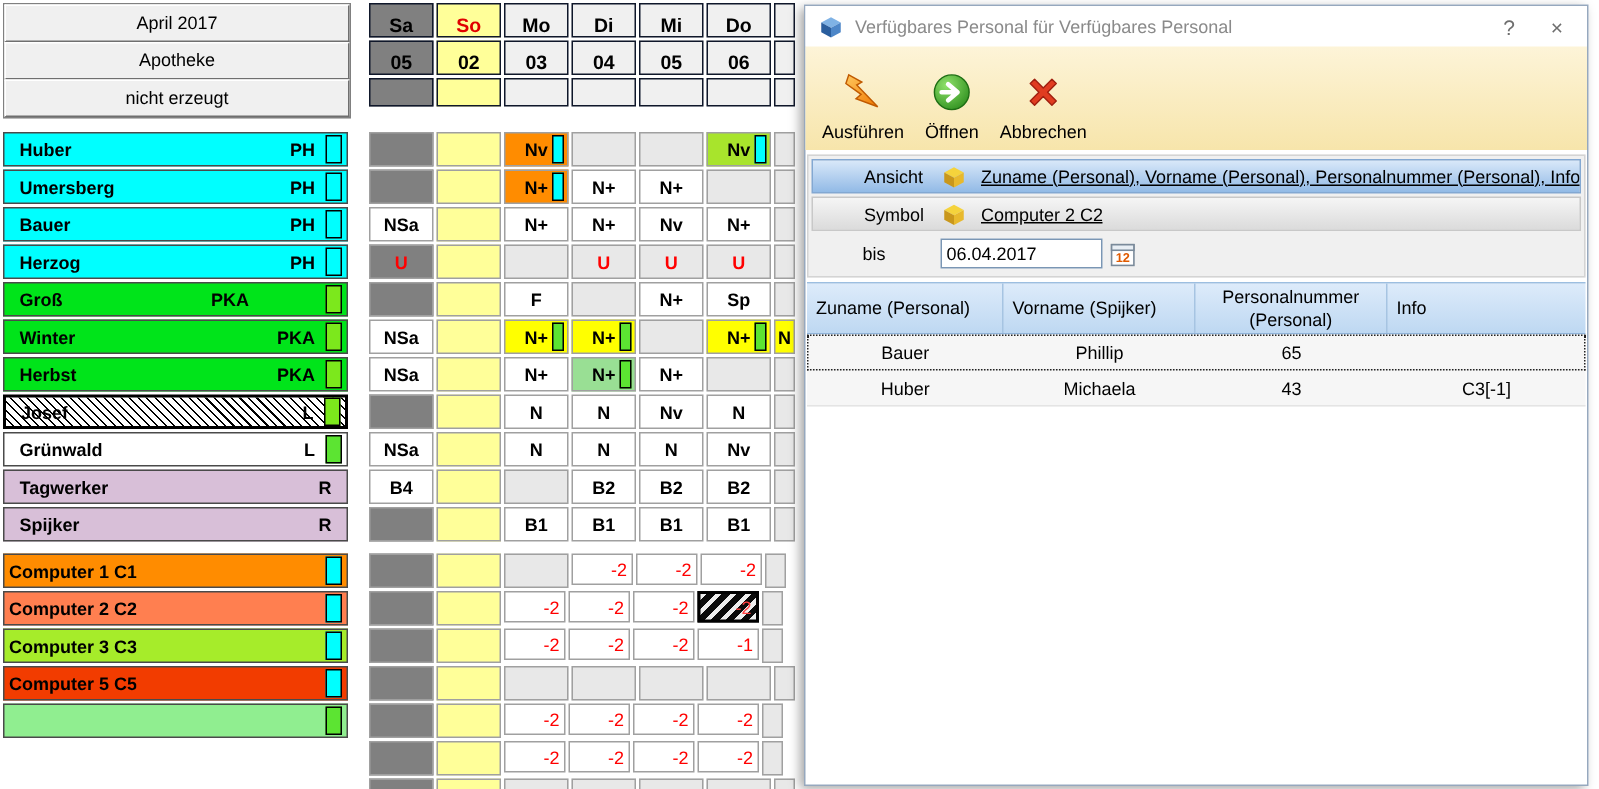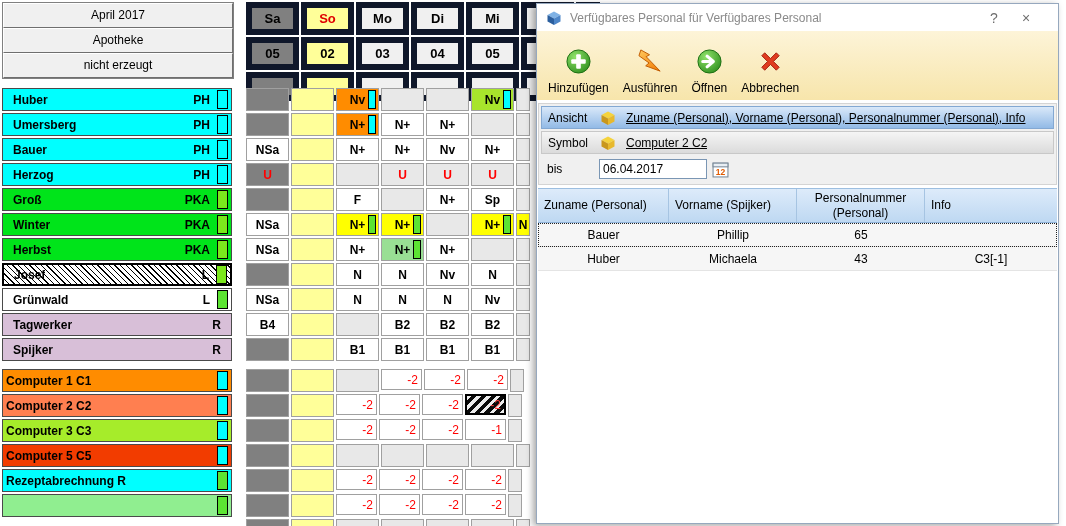--- a/index.html
+++ b/index.html
@@ -20,53 +20,53 @@
        background-image:repeating-linear-gradient(45deg,rgba(0,0,0,0) 0 3px,#000 3px 4px);}
   .pname{white-space:nowrap;overflow:hidden;}
   .prole{margin-left:auto;padding-right:7px;}
   .pbox{width:9px;height:17px;border:1px solid #000;flex:none;}
   .section-gap{height:6px;}
 
   
   .grid-head{position:absolute;left:246px;top:2px;}
   .grid-rows{position:absolute;left:246px;top:88px;}
   .hrow{display:flex;margin-bottom:2px;}
-  .hcell{width:41px;height:21px;border:6px solid #0f172a;margin-right:2px;display:flex;
-         align-items:center;justify-content:center;font-weight:bold;font-size:13px;background:#F0F0F0;}
+  .hcell{width:41px;height:21px;border:1px solid #0f172a;margin-right:2px;display:flex;
+         align-items:flex-end;justify-content:center;font-weight:bold;font-size:13px;background:#F0F0F0;}
   .hrow.short .hcell{height:17px;}
   .hcell:last-child,.cell:last-child{width:12px;margin-right:0;overflow:hidden;}
   .bg-sat{background:#808080 !important;}
   .bg-sun{background:#FFFF99 !important;}
   .sun-label{color:#E00000;}
   .grow{display:flex;margin-bottom:2px;}
   .cell{width:41px;height:21px;border:1px solid #A0A0A0;margin-right:2px;position:relative;
         font-size:12px;font-weight:bold;display:flex;align-items:center;justify-content:center;background:#E8E8E8;}
   .cell.num{justify-content:flex-end;padding-right:3px;box-sizing:border-box;color:#FF0000;font-weight:normal;}
   .cell.redtxt{color:#FF0000;}
   .bar{position:absolute;right:2px;top:1px;width:6px;height:17px;border:1px solid #000;}
   .cell.sel{background:#000 !important;border-color:#000;}
   .cell.sel::before{content:"";position:absolute;inset:1px;
        background:repeating-linear-gradient(135deg,#EDEDED 0 3px,#0A0A0A 3px 7px);}
   .cell.sel .cval{position:relative;z-index:1;color:#FF4040;font-weight:normal;margin-left:auto;padding-right:1px;}
 
   
   .dialog{position:absolute;left:536px;top:3px;width:523px;height:521px;background:#FFF;
           border:1px solid #96A8BE;box-shadow:-3px 2px 7px rgba(0,0,0,0.35);box-sizing:border-box;}
-  .titlebar{height:27px;display:flex;align-items:center;padding:0 16px 0 9px;font-size:12px;color:#8A8A8A;background:#FFF;}
+  .titlebar{height:27px;display:flex;align-items:center;padding:0 4px 0 9px;font-size:12px;color:#8A8A8A;background:#FFF;}
   .tb-cube{width:16px;height:16px;flex:none;}
   .tb-cube svg,.cube svg{width:100%;height:100%;display:block;}
   .tb-title{margin-left:8px;flex:1;white-space:nowrap;overflow:hidden;}
   .tb-help,.tb-close{width:32px;text-align:center;color:#6E6E6E;font-size:14px;}
   .toolbar{height:69px;background:linear-gradient(#FDF4D8,#F7E5AB);display:flex;align-items:flex-end;
            padding:0 4px 3px 4px;box-sizing:border-box;}
   .tbtn{display:flex;flex-direction:column;align-items:center;padding:2px 7px;font-size:12px;color:#000;}
   .tbtn svg{width:27px;height:27px;margin-bottom:3px;}
   .formpanel{margin:3px 1px 0;background:#F0F0F0;border:1px solid #D4D4D4;padding:2px;}
   .frow{height:23px;display:flex;align-items:center;margin-bottom:2px;font-size:12px;padding-left:6px;box-sizing:content-box;}
-  .frow .flabel{width:52px;flex:none;}
+  .frow .flabel{width:52px;flex:none;margin-left:28px;}
   .frow.ansicht{background:linear-gradient(#D9E8F9,#92BAE6);border:1px solid #83A8D2;height:21px;}
   .frow.symbol{background:linear-gradient(#F5F5F5,#DBDBDB);border:1px solid #C8C8C8;height:21px;}
   .frow.bis{height:26px;margin-bottom:0;}
   .cube{width:16px;height:16px;flex:none;margin-right:10px;}
   .flink{text-decoration:underline;color:#000;white-space:nowrap;overflow:hidden;}
   .bis-input{width:100px;height:18px;border:1px solid #7A96B4;font-size:12px;padding:0 3px;
              font-family:"Liberation Sans",sans-serif;color:#000;}
   .cal-icon{width:17px;height:17px;margin-left:5px;}
   .cal-icon svg{width:100%;height:100%;display:block;}
   .dtable{margin:3px 1px 0;text-align:center;}
@@ -103,21 +103,21 @@
     <div class="name-row" style="background: rgb(0, 255, 255);">
       <span class="pname">Bauer</span>
       <span class="prole">PH</span>
       <span class="pbox" style="background: rgb(0, 255, 255);"></span>
     </div>
     <div class="name-row" style="background: rgb(0, 255, 255);">
       <span class="pname">Herzog</span>
       <span class="prole">PH</span>
       <span class="pbox" style="background: rgb(0, 255, 255);"></span>
     </div>
-    <div class="name-row" style="background: rgb(0, 228, 26);">
+    <div class="name-row" style="background: rgb(0, 228, 26); gap: 44px;">
       <span class="pname">Groß</span>
       <span class="prole">PKA</span>
       <span class="pbox" style="background: rgb(124, 232, 28);"></span>
     </div>
     <div class="name-row" style="background: rgb(0, 228, 26);">
       <span class="pname">Winter</span>
       <span class="prole">PKA</span>
       <span class="pbox" style="background: rgb(124, 232, 28);"></span>
     </div>
     <div class="name-row" style="background: rgb(0, 228, 26);">
@@ -156,25 +156,20 @@
     </div>
     <div class="name-row sec2" style="background: rgb(166, 236, 42);">
       <span class="pname">Computer 3 C3</span>
       <span class="prole"></span>
       <span class="pbox" style="background: rgb(0, 255, 255);"></span>
     </div>
     <div class="name-row sec2" style="background: rgb(242, 60, 0);">
       <span class="pname">Computer 5 C5</span>
       <span class="prole"></span>
       <span class="pbox" style="background: rgb(0, 255, 255);"></span>
-    </div>
-    <div class="name-row sec2" style="background: rgb(0, 255, 255);">
-      <span class="pname">Rezeptabrechnung R</span>
-      <span class="prole"></span>
-      <span class="pbox" style="background: rgb(92, 228, 50);"></span>
     </div>
     <div class="name-row sec2" style="background: rgb(144, 238, 144);">
       <span class="pname"></span>
       <span class="prole"></span>
       <span class="pbox" style="background: rgb(92, 228, 50);"></span>
     </div>
   </div>
 <div class="grid-head" id="grid-head">
     <div class="hrow">
       <div class="hcell bg-sat">
@@ -539,34 +534,20 @@
         </svg>
       </span>
     <span class="tb-title">Verfügbares Personal für Verfügbares Personal</span>
     <span class="tb-help">?</span>
     <span class="tb-close">×</span>
   </div>
   <div class="toolbar" id="toolbar">
       <div class="tbtn">
         <span><svg viewBox="0 0 28 28">
             <defs>
-              <radialGradient id="ga" cx="35%" cy="30%" r="80%">
-                <stop offset="0" stop-color="#90E26A"></stop>
-                <stop offset="1" stop-color="#2E8F1E"></stop>
-              </radialGradient>
-            </defs>
-            <circle cx="14" cy="14" r="12" fill="url(#ga)" stroke="#1E6E14"></circle>
-            <rect x="11.6" y="6.5" width="4.8" height="15" rx="1" fill="#fff"></rect>
-            <rect x="6.5" y="11.6" width="15" height="4.8" rx="1" fill="#fff"></rect>
-          </svg></span>
-        <span>Hinzufügen</span>
-      </div>
-      <div class="tbtn">
-        <span><svg viewBox="0 0 28 28">
-            <defs>
               <linearGradient id="gb" x1="0" y1="0" x2="1" y2="1">
                 <stop offset="0" stop-color="#FFC85E"></stop>
                 <stop offset="1" stop-color="#F07800"></stop>
               </linearGradient>
             </defs>
             <path d="M4 2 L13 7 L9.5 9 L24 24 L9 18.5 L12.5 15.5 L2 8 Z" fill="url(#gb)" stroke="#C05A00"></path>
           </svg></span>
         <span>Ausführen</span>
       </div>
       <div class="tbtn">

